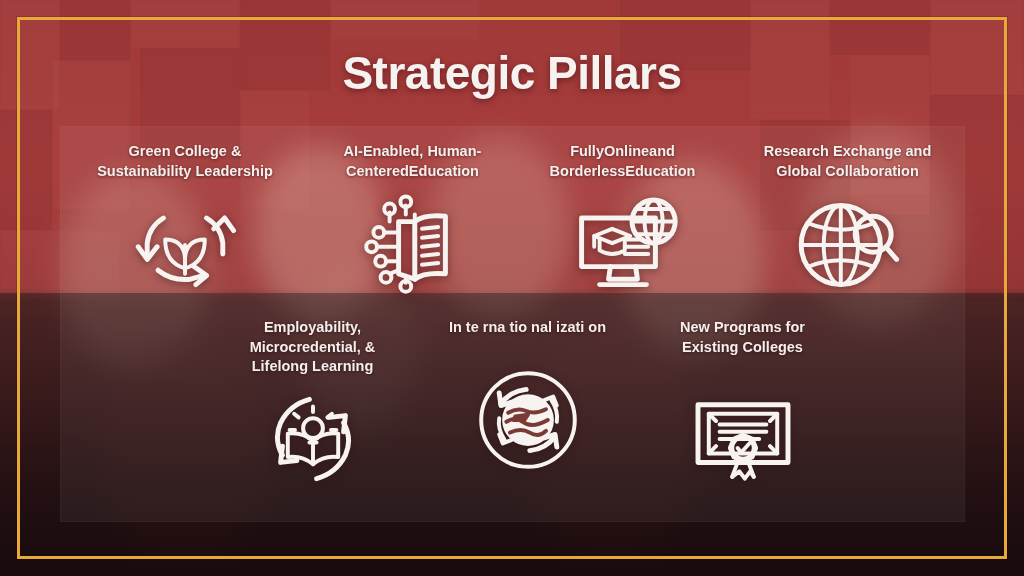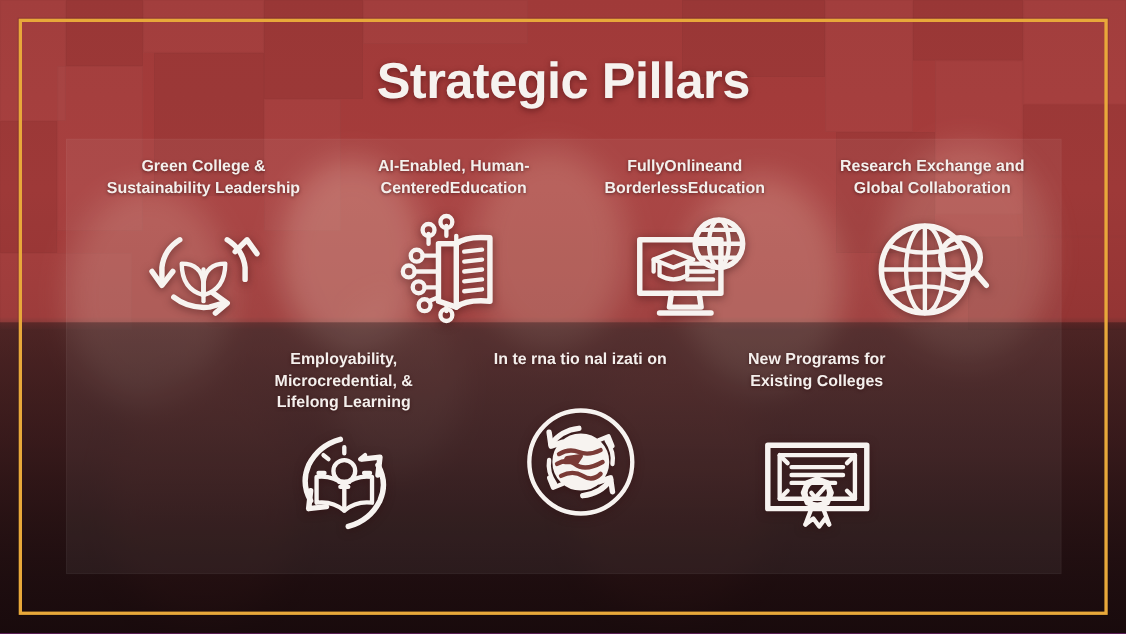--- a/index.html
+++ b/index.html
@@ -13,21 +13,21 @@
     height: 576px;
     overflow: hidden;
     font-family: "Liberation Sans", sans-serif;
   }
 
   
   .slide {
     position: relative;
     width: 1024px;
     height: 576px;
-    background: #d946ef;
+    background: #15803d;
     overflow: hidden;
   }
 
   
   .bg-base {
     position: absolute;
     inset: 0;
     background:
       linear-gradient(180deg,
         #a03a39 0%,

